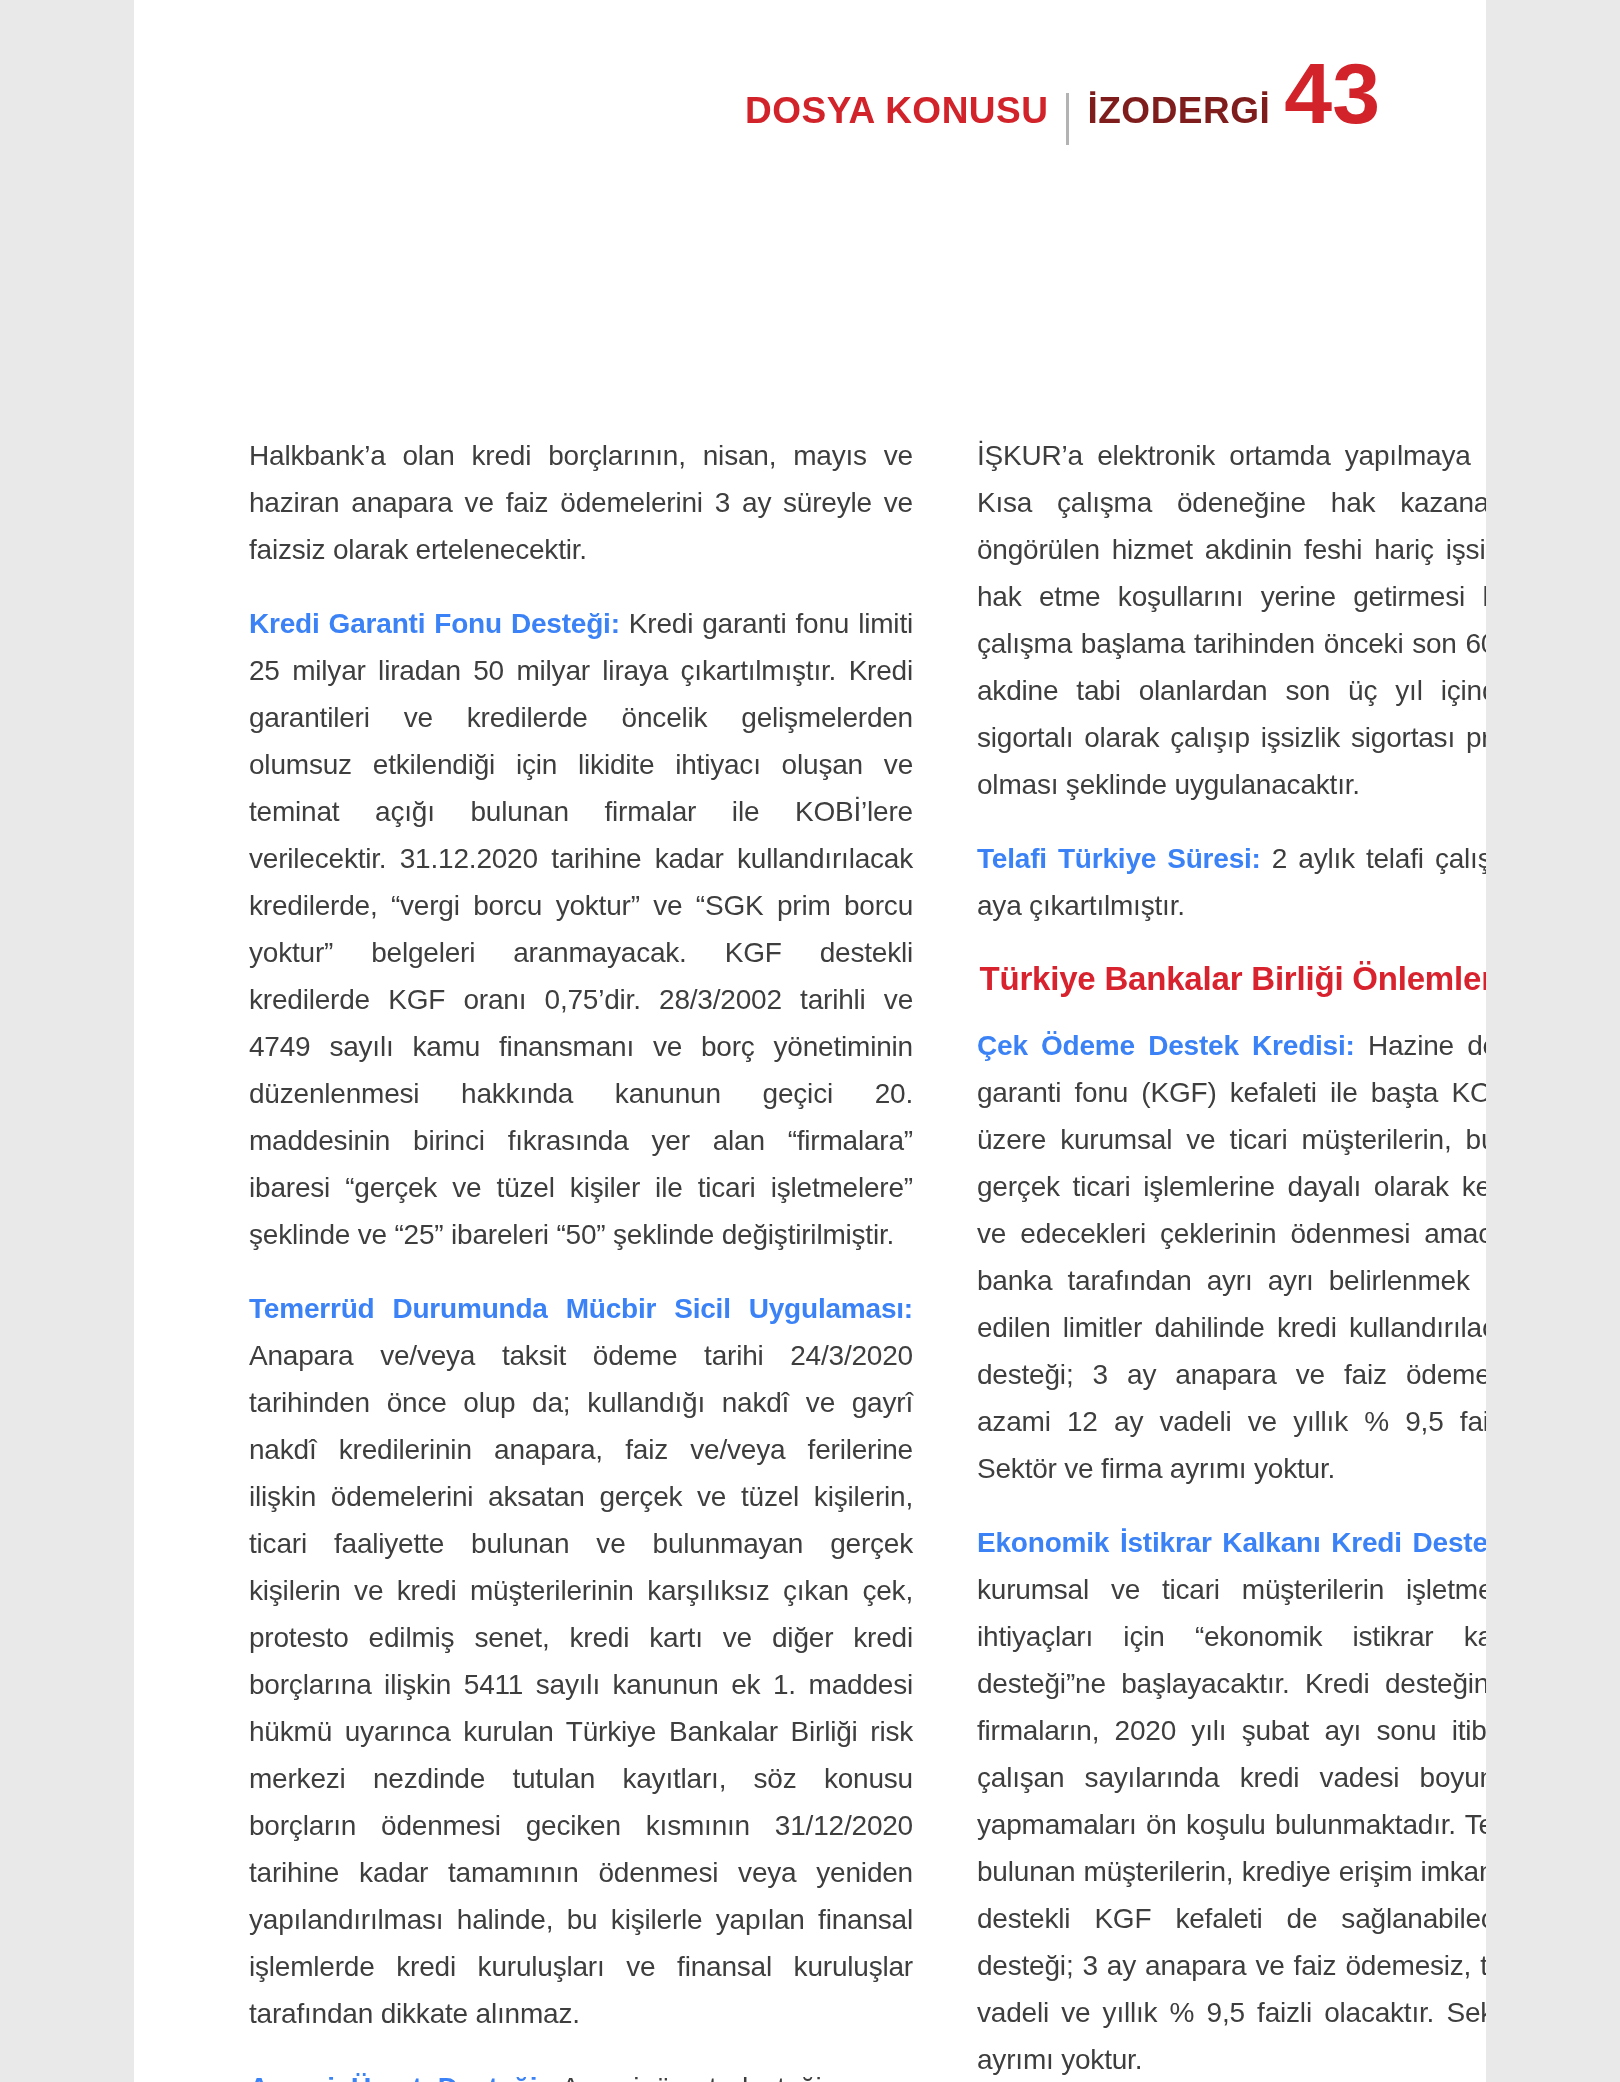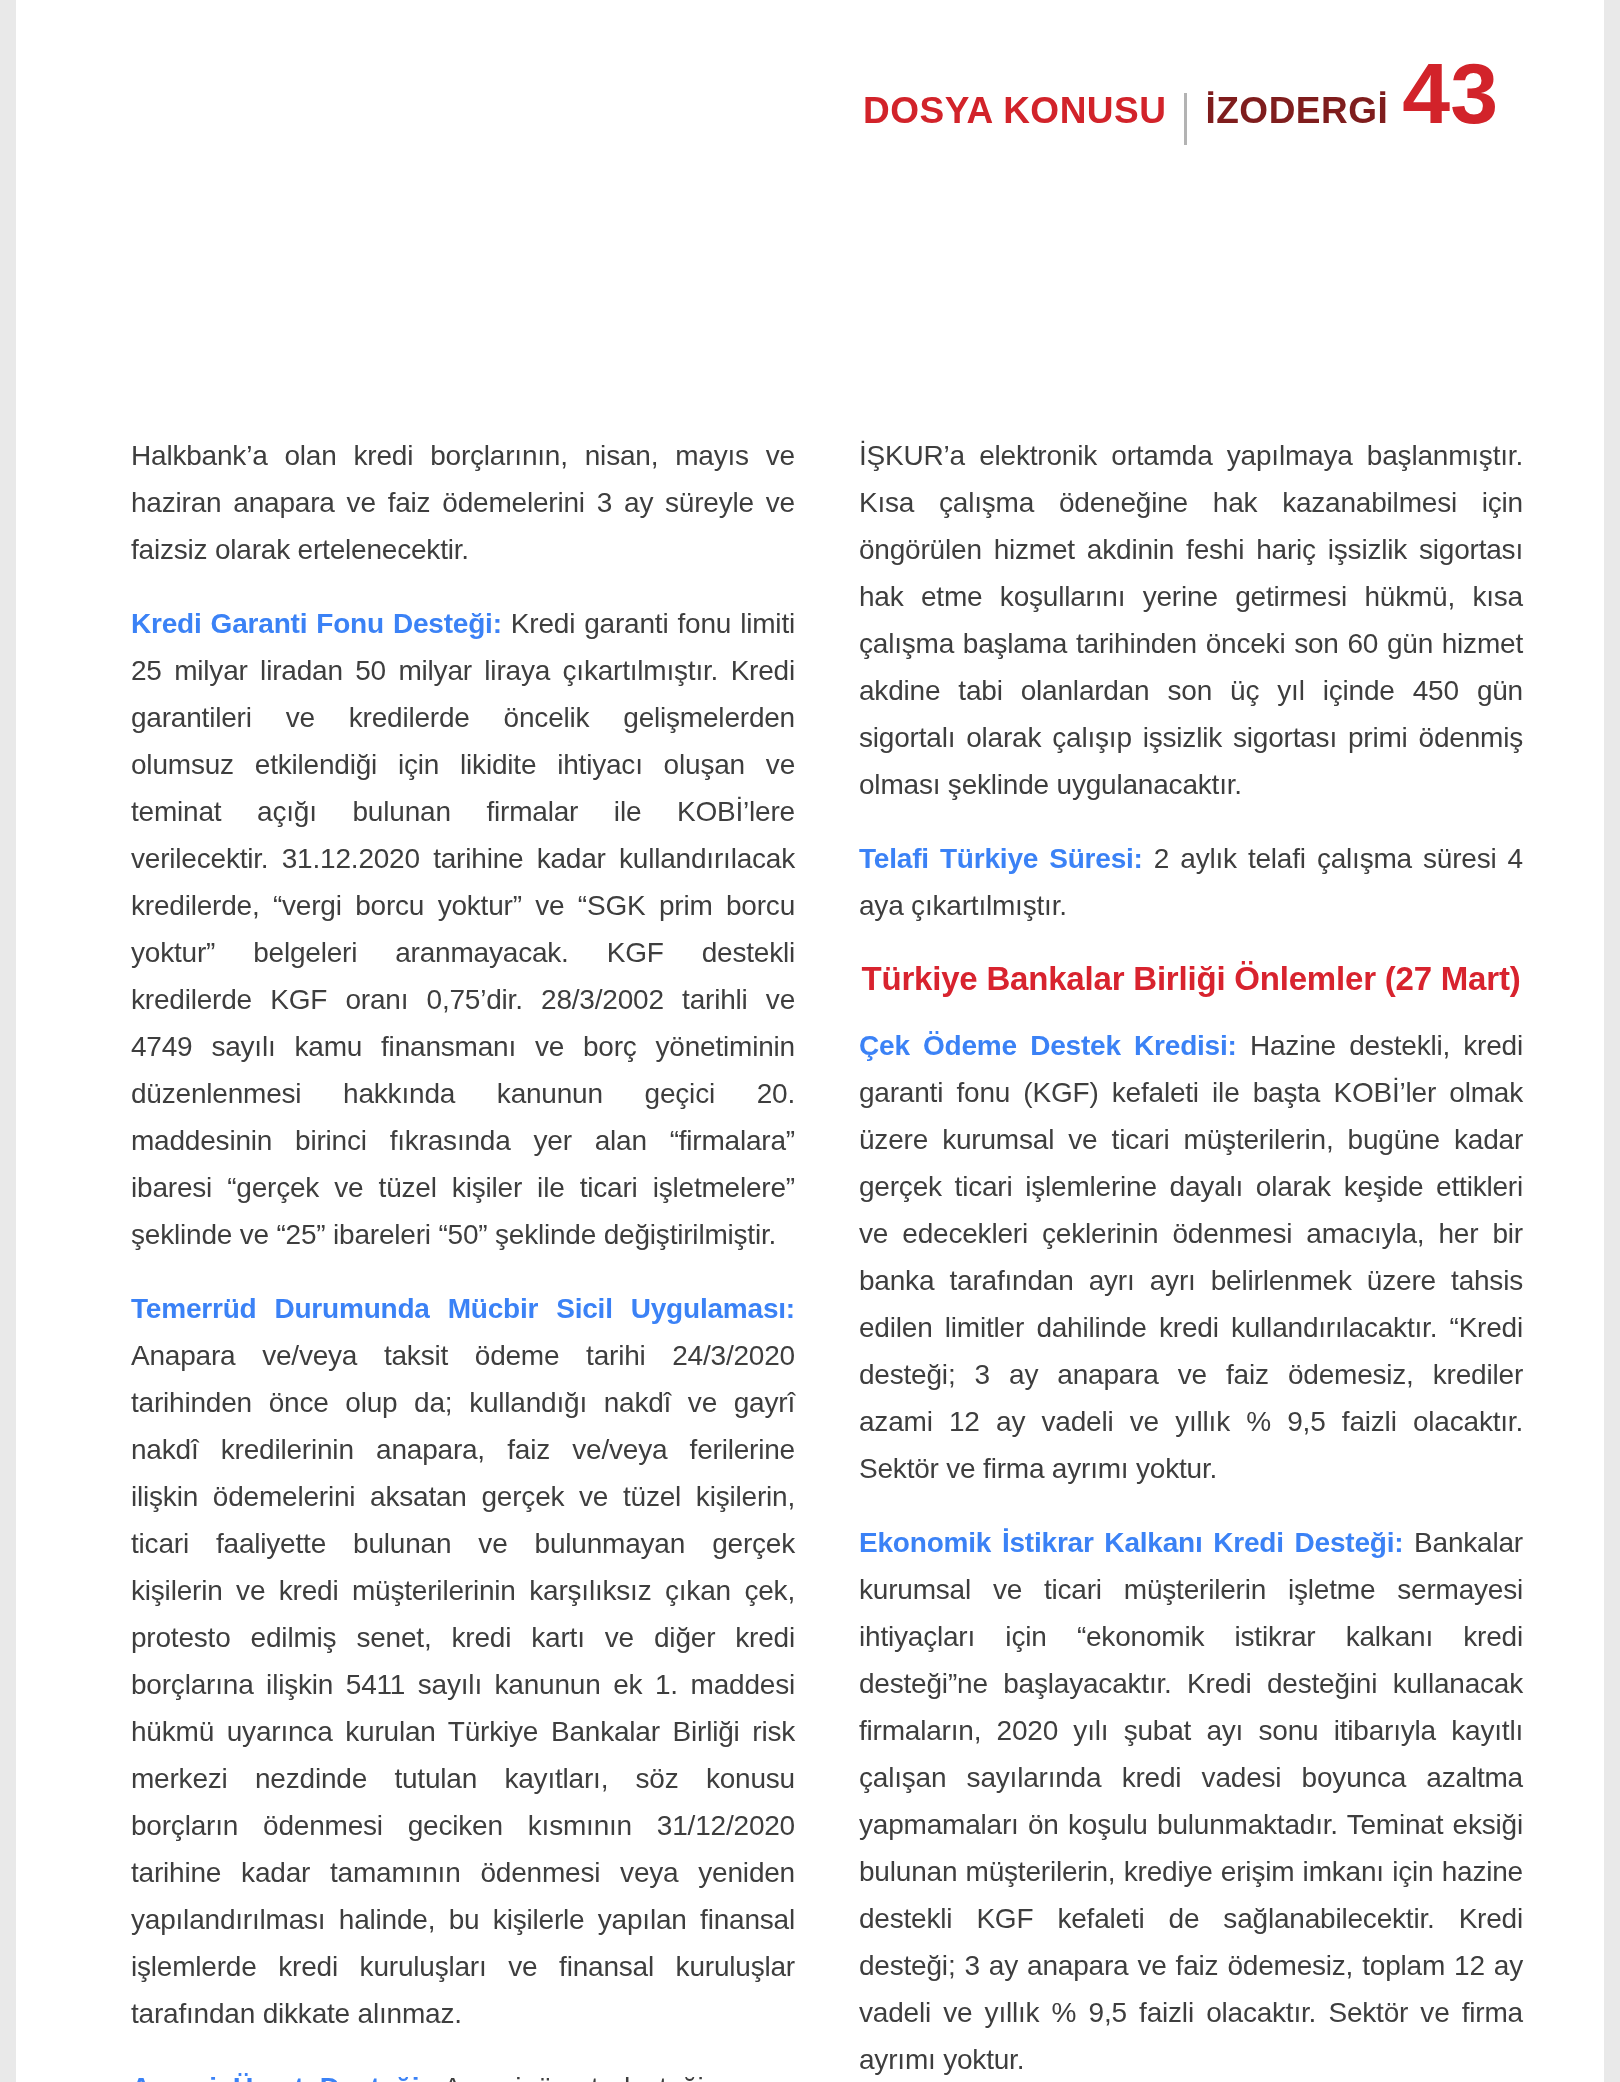--- a/index.html
+++ b/index.html
@@ -1,18 +1,18 @@
 <!DOCTYPE html>
 <html lang="tr"><head>
 <meta charset="utf-8">
 <style>
   html,body { margin:0; padding:0; background:#e9e9e9; }
   .page {
     position: relative;
-    width: 1588px;
+    width: 1352px;
     height: 2082px;
     margin: 0 auto;
     background: #ffffff;
     font-family: "Liberation Sans", sans-serif;
     overflow: hidden;
   }
 
   
   .header {
     position: absolute;

